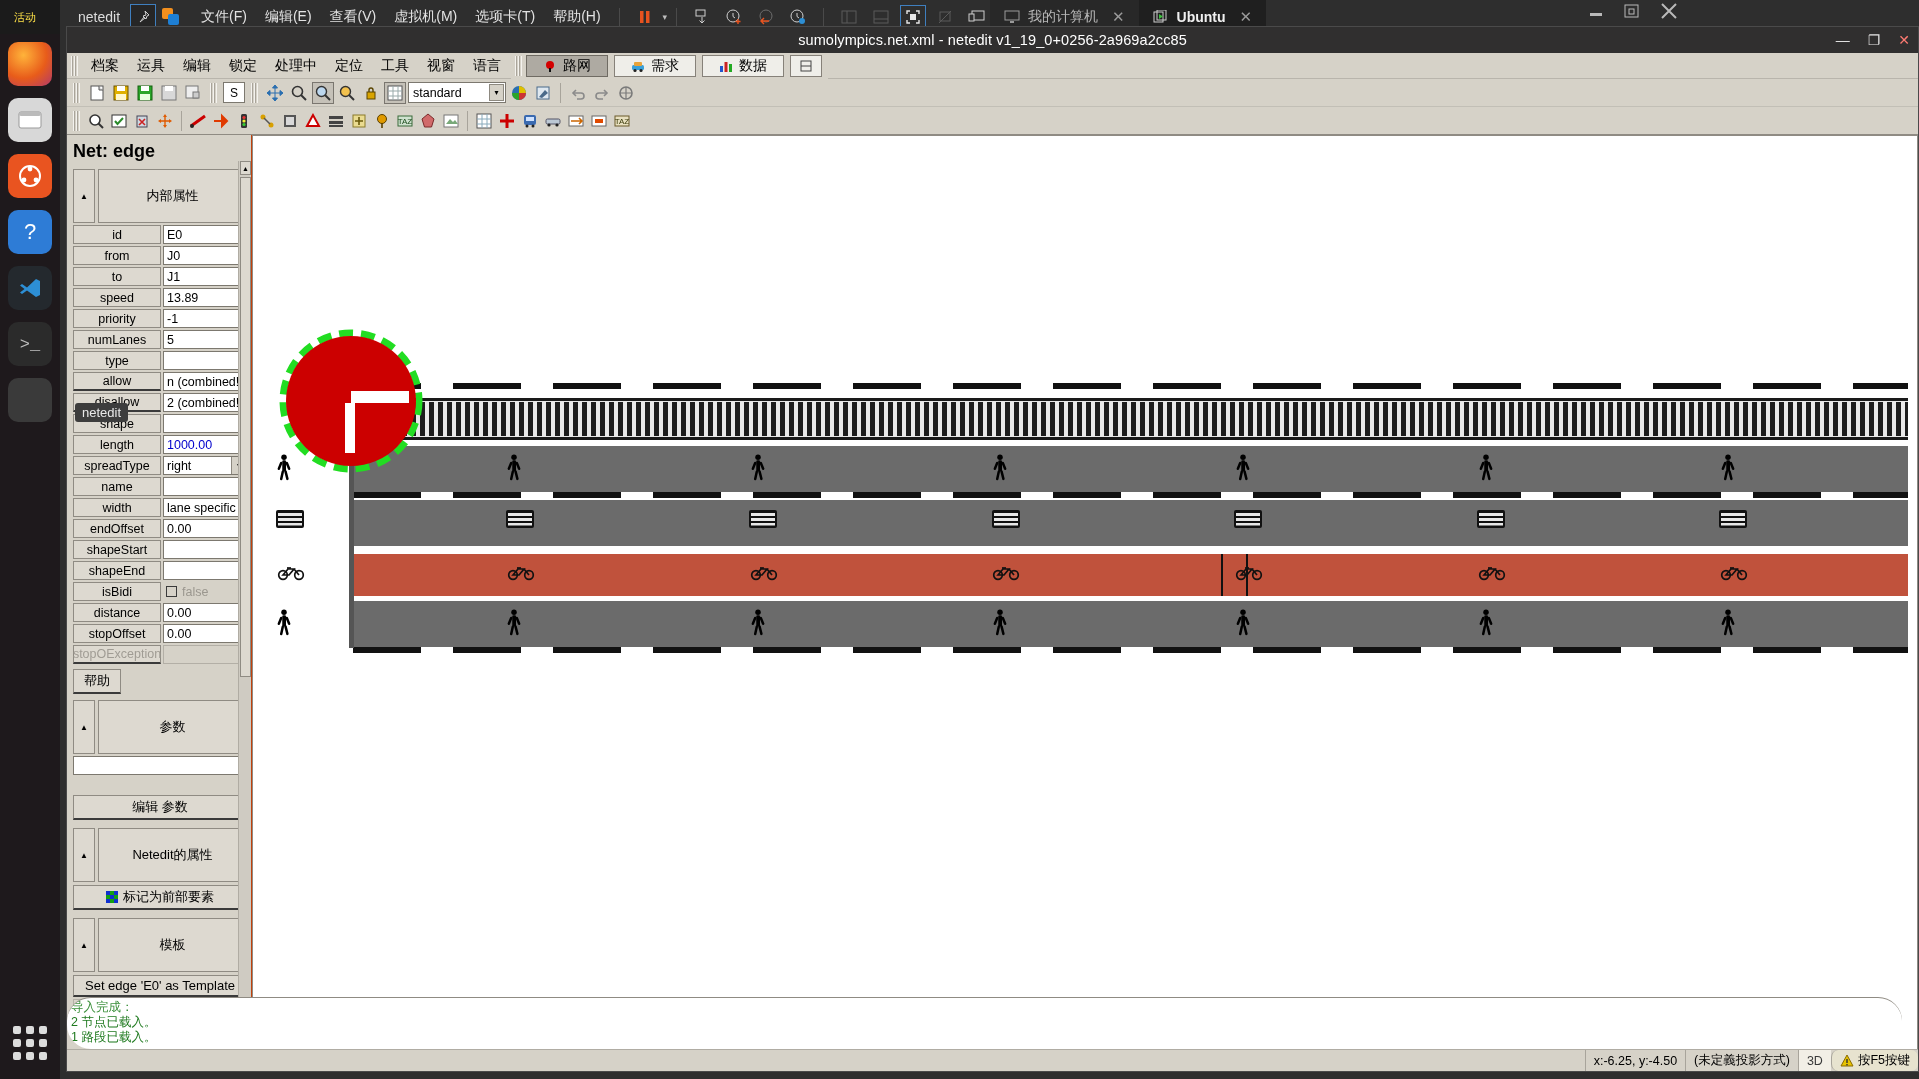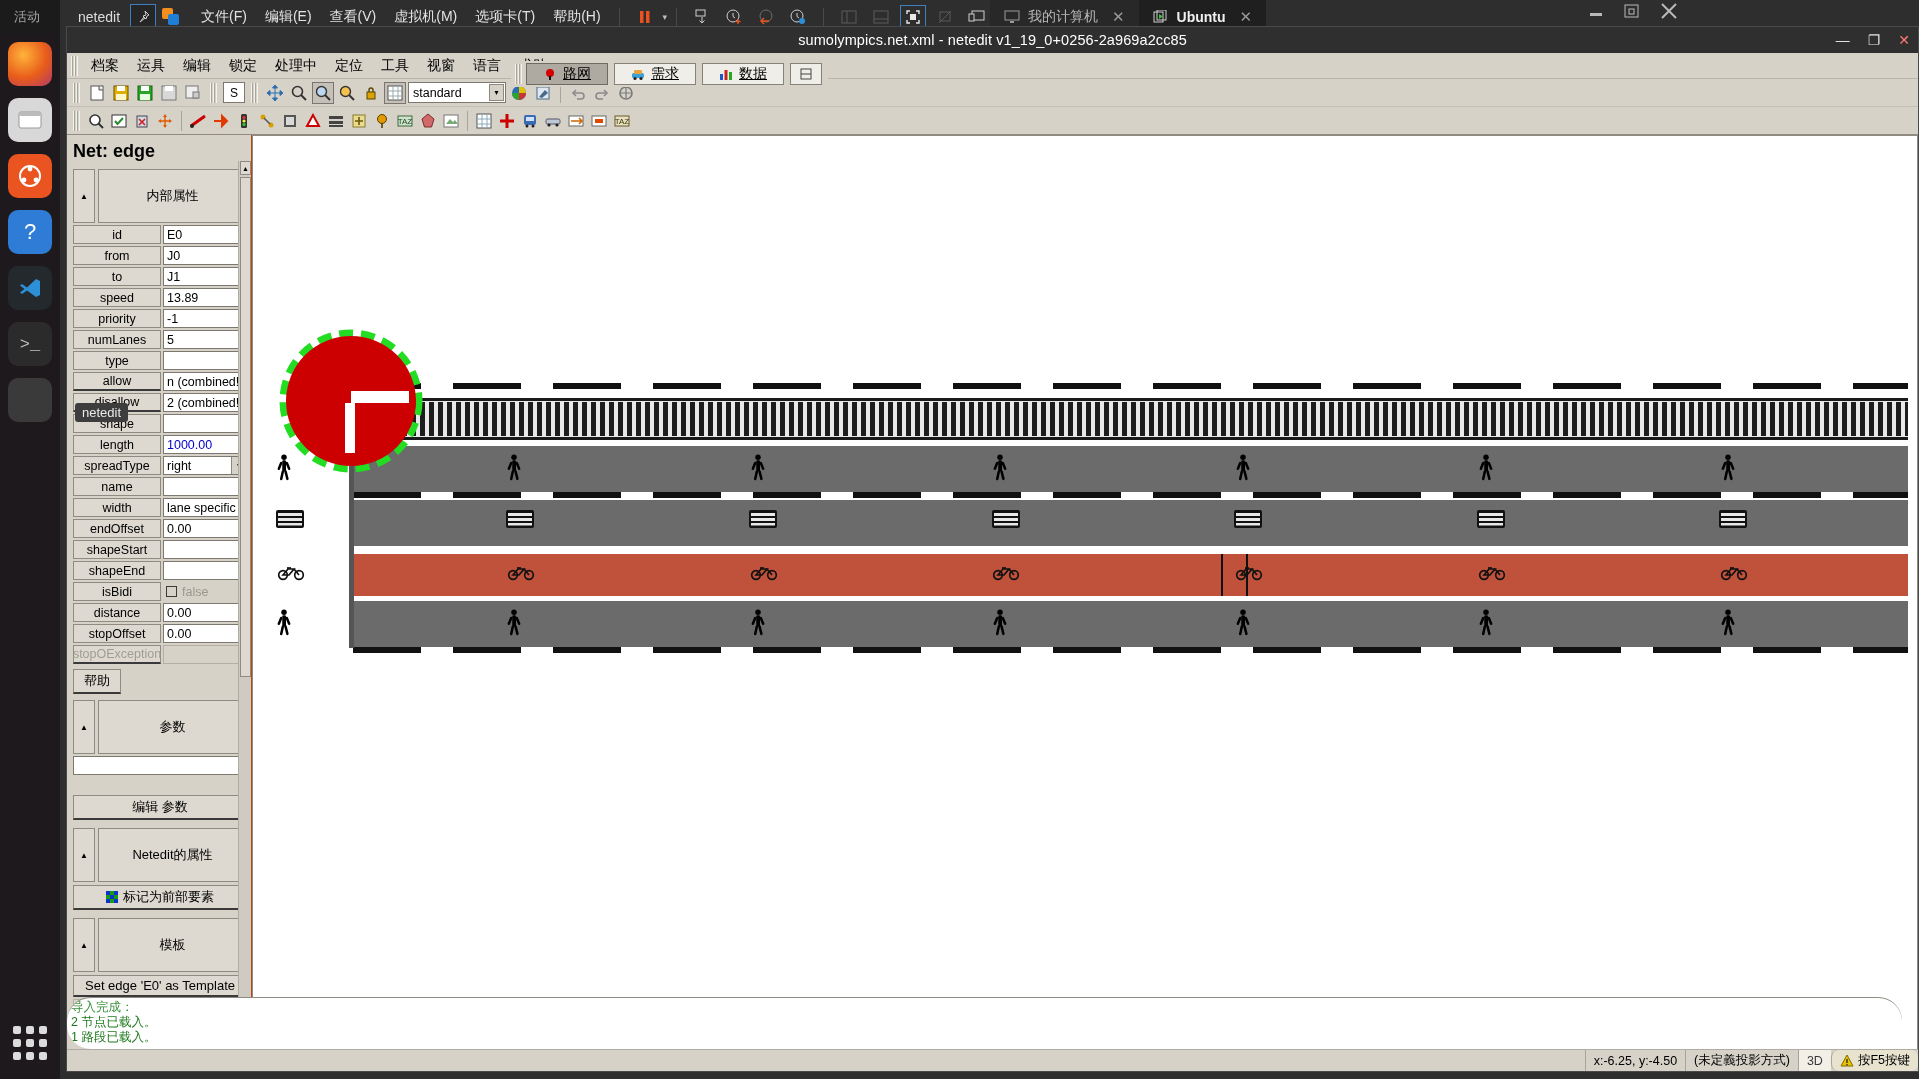--- a/index.html
+++ b/index.html
@@ -15,21 +15,21 @@
   #desktop {
     position: absolute; inset: 0;
     background: #2c001e;
   }
   #gnome-topbar {
     position: absolute; top: 0; left: 0; width: 1919px; height: 34px;
     background: #1b1b1b; color: #e8e8e8;
     display: flex; align-items: center;
     font-size: 15px; z-index: 5;
   }
-  #gnome-activities { padding: 0 14px; font-size: 13px; color: #a3a3a3; }
+  #gnome-activities { padding: 0 14px; font-size: 11px; color: #fde047; }
   #gnome-tray { margin-left: auto; display: flex; align-items: center; gap: 14px; padding-right: 16px; }
   .tray-ico { width: 18px; height: 18px; display: inline-block; opacity: .92; }
 
   #gnome-dock {
     position: absolute; left: 0; top: 34px; width: 60px; height: 1045px;
     background: #1d1d1de0;
     display: flex; flex-direction: column; align-items: center;
     padding-top: 8px; gap: 12px; z-index: 4;
   }
   .dock-ico {
@@ -470,21 +470,21 @@
           <div class="ne-menu-item">编辑</div>
           <div class="ne-menu-item">锁定</div>
           <div class="ne-menu-item">处理中</div>
           <div class="ne-menu-item">定位</div>
           <div class="ne-menu-item">工具</div>
           <div class="ne-menu-item">视窗</div>
           <div class="ne-menu-item">语言</div>
           <div class="ne-menu-item">求助</div>
         </div>
 
-        <div id="ne-modebar" style="position:absolute; right:auto; left:444px; top:8px;text-decoration:underline;">
+        <div id="ne-modebar" style="position:absolute; right:auto; left:444px; top:0;">
           <span class="grip"></span>
           <div class="supermode-tab active">
             <svg width="14" height="14" viewBox="0 0 14 14">
                 <circle cx="7" cy="6" r="4" fill="#d40000"></circle>
                 <rect x="6" y="9" width="2" height="4" fill="#111"></rect>
               </svg>
             <span>路网</span>
           </div>
           <div class="supermode-tab">
             <svg width="14" height="14" viewBox="0 0 14 14">

